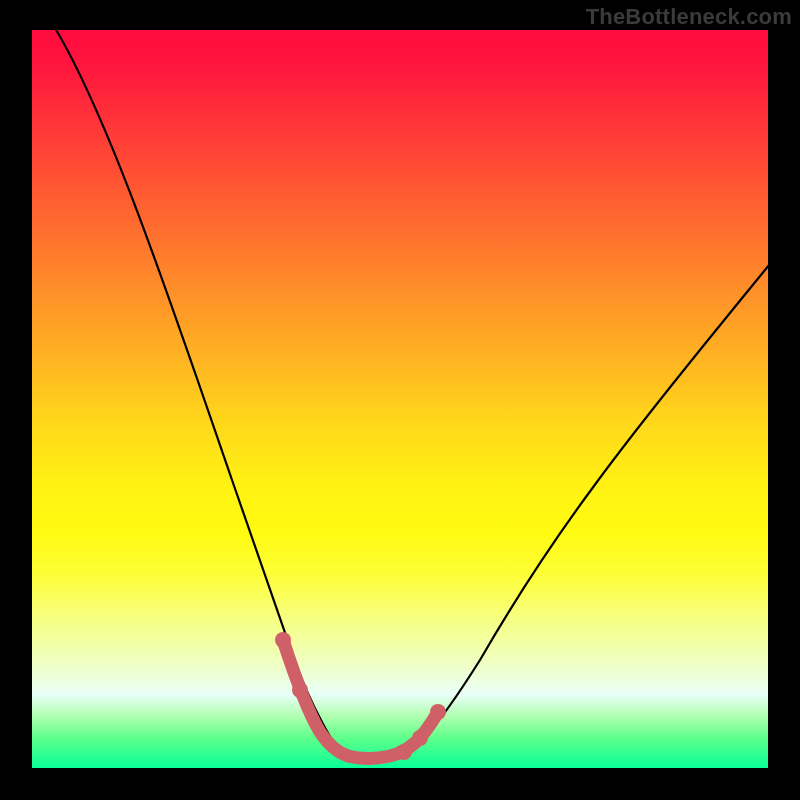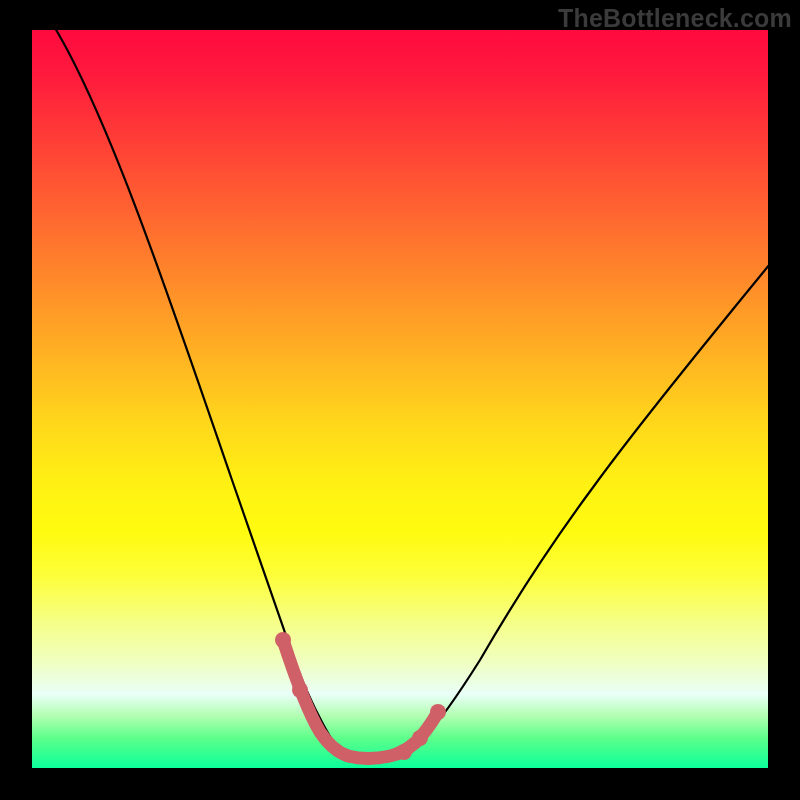--- a/index.html
+++ b/index.html
@@ -19,21 +19,21 @@
   #f6ff84 80%,
   #efffc5 86%,
   #e9fff8 90%,
   #b0ffb0 93%,
   #5cff8a 96%,
   #0bff9a 100%);
 }
 .watermark{
   position:absolute;top:4px;right:8px;
   font-family:Arial,Helvetica,sans-serif;
-  font-size:25px;font-weight:bold;color:#3b3b3b;
+  font-size:22px;font-weight:bold;color:#3b3b3b;
   letter-spacing:0.2px;
 }
 svg{position:absolute;left:0;top:0;width:800px;height:800px;pointer-events:none;}
 .curve{fill:none;stroke:#000;stroke-width:2.2;}
 .thick{fill:none;stroke:#cf6068;stroke-width:13;stroke-linecap:round;stroke-linejoin:round;}
 .dot{fill:#cf6068;}
 </style>
 </head>
 <body>
 

